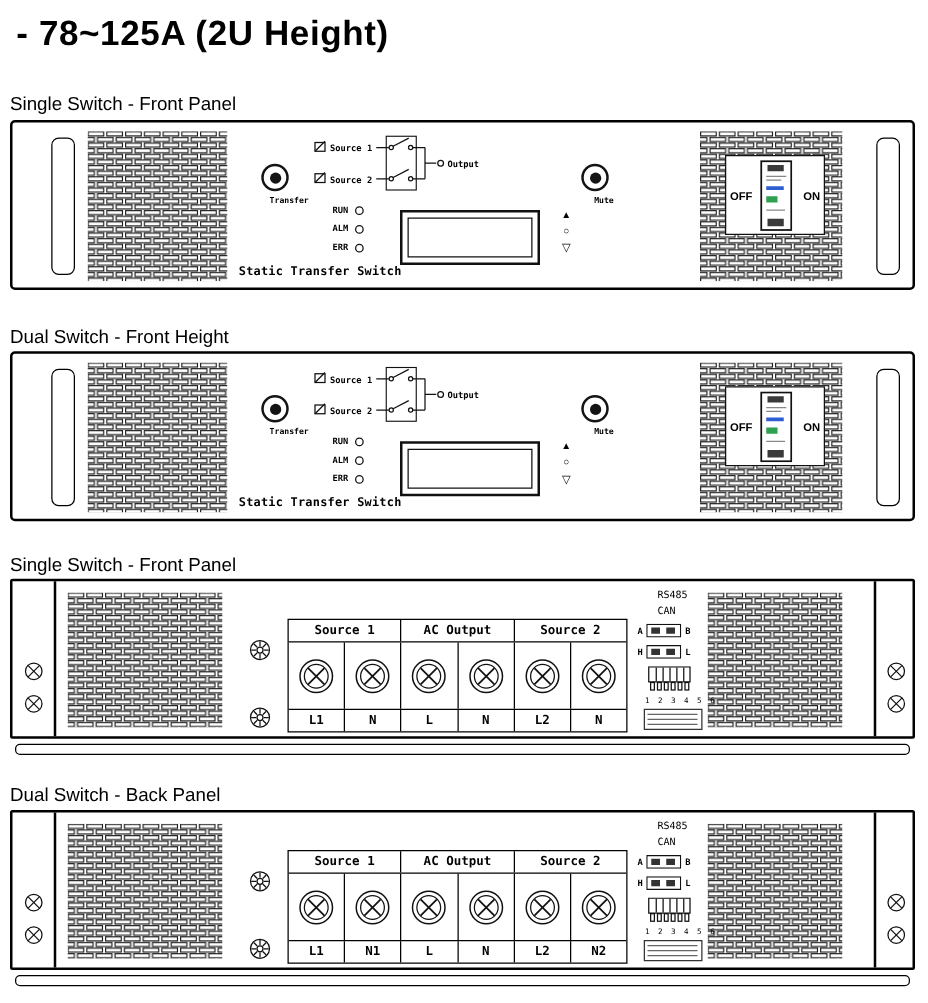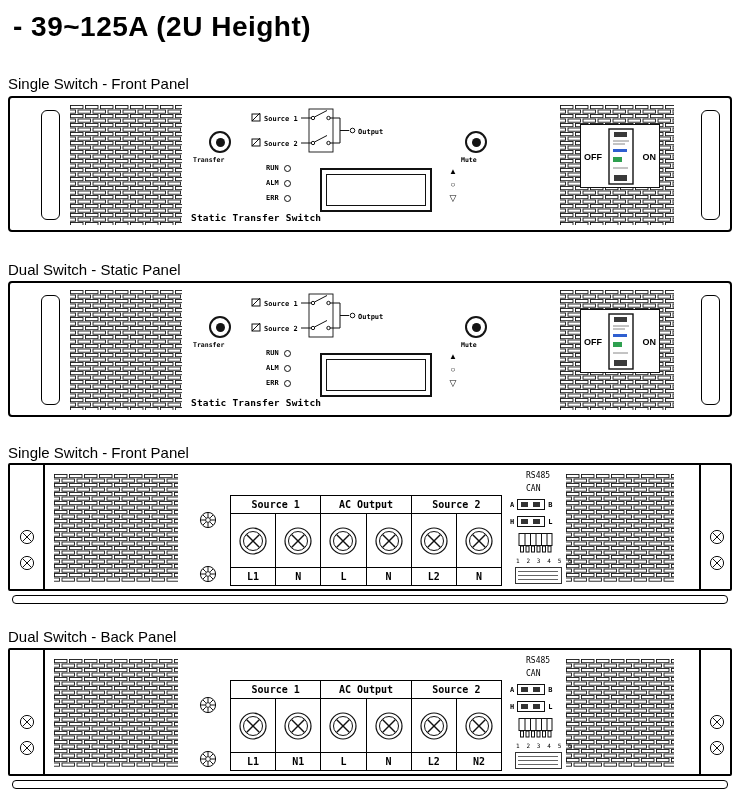--- a/index.html
+++ b/index.html
@@ -11,21 +11,21 @@
   .panel{position:absolute;left:8px;width:724px;background:#fff}
   .fp{height:136px;border:2px solid #000;border-radius:4px}
   .bp-wrap{height:142px}
   .bp-main{position:absolute;left:0;top:0;width:724px;height:128px;border:2px solid #000;border-radius:2px;background:#fff}
   .bp-strip{position:absolute;left:4px;top:132px;width:716px;height:9px;border:1.3px solid #000;border-radius:4px;background:#fff}
   .svgabs{position:absolute}
   .flange{position:absolute;top:12px;width:19px;height:110px;border:1.6px solid #000;border-radius:6px;background:#fff}
   .vent{position:absolute}
   .btn-round{position:absolute;width:22px;height:22px;border-radius:50%;border:2.6px solid #141414;background:#fff}
   .btn-round::after{content:"";position:absolute;left:50%;top:50%;width:9px;height:9px;margin:-4.5px 0 0 -4.5px;border-radius:50%;background:#141414}
-  .btn-label{position:absolute;font-family:"DejaVu Sans Mono",monospace;font-size:6.5px;font-weight:bold;text-align:left}
+  .btn-label{position:absolute;font-family:"DejaVu Sans Mono",monospace;font-size:6.5px;font-weight:bold;text-align:right}
   .led-row{position:absolute;display:flex;align-items:center;gap:5px;
            font-family:"DejaVu Sans Mono",monospace;font-size:7px;font-weight:bold}
   .led-dot{width:7px;height:7px;border:1.1px solid #111;border-radius:50%;background:#fff}
   .lcd{position:absolute;border:2px solid #111;background:#fff}
   .lcd-inner{position:absolute;left:4px;top:4px;right:4px;bottom:4px;border:1.1px solid #111}
   .keys{position:absolute;display:flex;flex-direction:column;align-items:center;gap:3px;line-height:10px}
   .sts-name{position:absolute;font-family:"DejaVu Sans Mono",monospace;font-weight:bold;font-size:9.5px;letter-spacing:.2px}
   .cutout{position:absolute;background:#fff;border:1.2px solid #111}
   .onoff{position:absolute;font-size:9px;font-weight:bold}
   .ear-line{position:absolute;top:0;width:1.5px;height:124px;background:#000}
@@ -55,24 +55,24 @@
 <svg width="0" height="0" style="position:absolute">
   <defs>
     <pattern id="brick" width="15" height="9" patternUnits="userSpaceOnUse">
       <rect x="0.5" y="0.5" width="12.5" height="3.2" fill="none" stroke="#161616" stroke-width="0.9"></rect>
       <rect x="-7" y="5" width="12.5" height="3.2" fill="none" stroke="#161616" stroke-width="0.9"></rect>
       <rect x="8" y="5" width="12.5" height="3.2" fill="none" stroke="#161616" stroke-width="0.9"></rect>
     </pattern>
   </defs>
 </svg>
 
-<div class="title">- 39~125A (2U Height)</div>
+<div class="title">- 78~125A (2U Height)</div>
 
 <div class="sec-label" style="top:75px">Single Switch - Front Panel</div>
-<div class="sec-label" style="top:261px">Dual Switch - Static Panel</div>
+<div class="sec-label" style="top:261px">Dual Switch - Front Height</div>
 <div class="sec-label" style="top:444px">Single Switch - Front Panel</div>
 <div class="sec-label" style="top:628px">Dual Switch - Back Panel</div>
 
 <div class="panel fp" style="top:96px">
   <div class="flange" style="left:31px"></div>
   <svg class="vent" style="left:60px;top:7px" width="112" height="120">
       <rect width="112" height="120" fill="url(#brick)"></rect>
     </svg>
 
   <div class="btn-round" style="left:199px;top:33px"></div>

